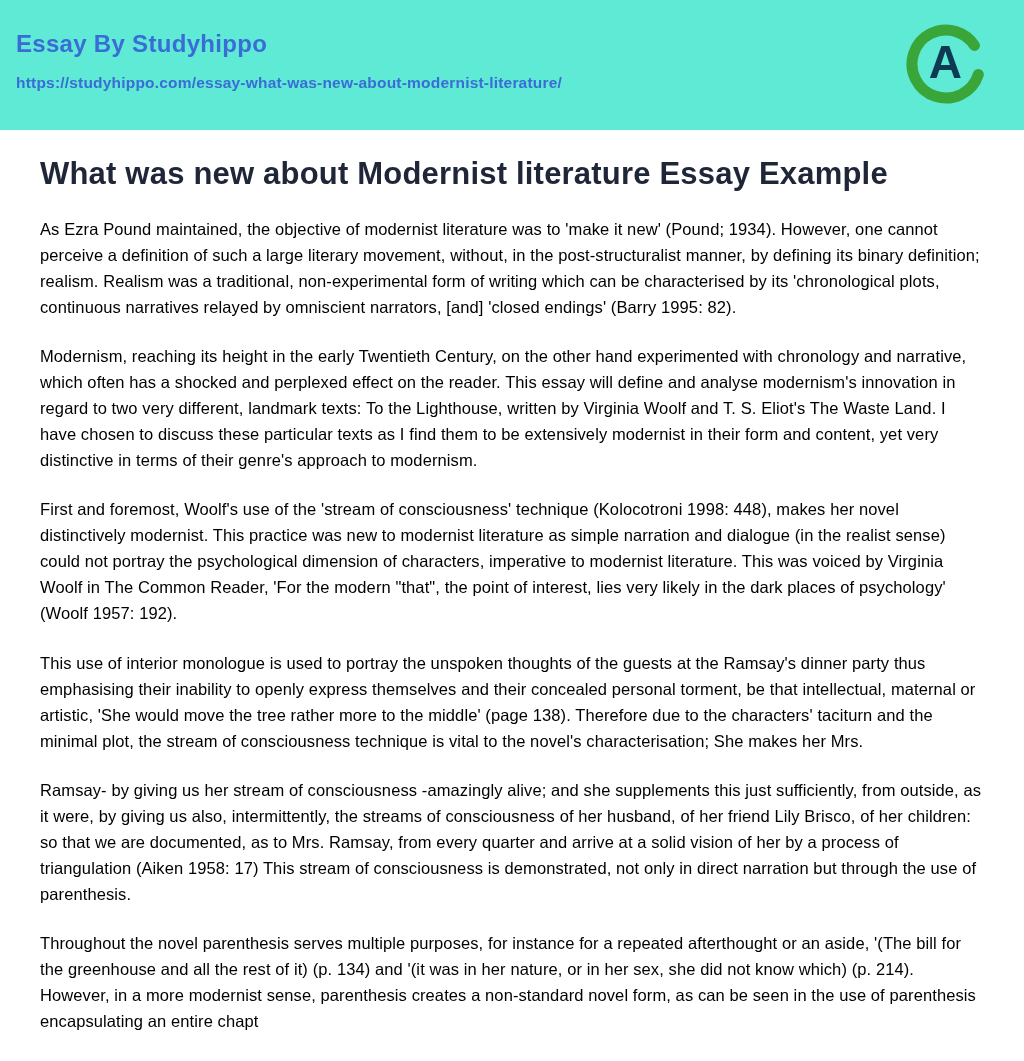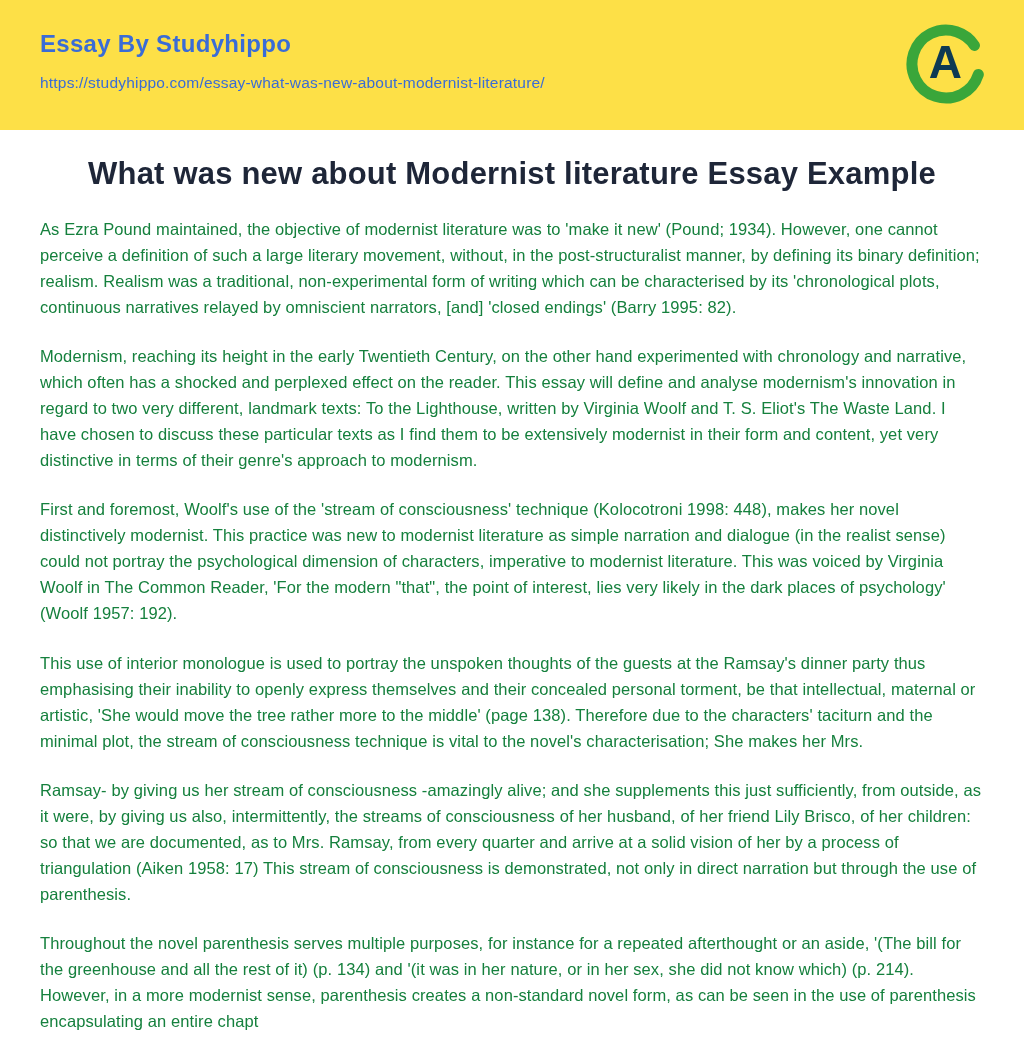--- a/index.html
+++ b/index.html
@@ -10,38 +10,38 @@
   .page {
     width: 1024px;
     min-height: 1061px;
     margin: 0 auto;
     background: #ffffff;
     overflow: hidden;
   }
 
   
   .site-header {
-    background: #fde047;
-    padding: 30px 38px 26px 40px;
+    background: #5eead4;
+    padding: 30px 38px 26px 16px;
     position: relative;
     min-height: 130px;
   }
   .site-title {
     color: #3a6cd6;
     font-size: 24px;
     font-weight: 700;
     letter-spacing: 0.3px;
     cursor: pointer;
   }
   .site-url {
     display: inline-block;
     margin-top: 16px;
     color: #3a6cd6;
     font-size: 15.5px;
-    font-weight: 400;
+    font-weight: 700;
     text-decoration: none;
     letter-spacing: 0.2px;
     cursor: pointer;
   }
   .logo-wrap {
     position: absolute;
     top: 24px;
     right: 38px;
     width: 80px;
     height: 80px;
@@ -65,24 +65,23 @@
     padding: 24px 40px 30px 40px;
   }
   .article-title {
     color: #1e2638;
     font-size: 31px;
     line-height: 1.28;
     font-weight: 700;
     letter-spacing: 0.2px;
     margin-bottom: 22px;
     max-width: 945px;
-    text-align: center;
   }
   .article-paragraph {
-    color: #15803d;
+    color: #000000;
     font-size: 16.5px;
     line-height: 1.58;
     letter-spacing: 0.1px;
     margin-bottom: 23px;
     max-width: 952px;
   }
   .article-paragraph:last-child { margin-bottom: 6px; }
 </style>
 </head>
 <body>

